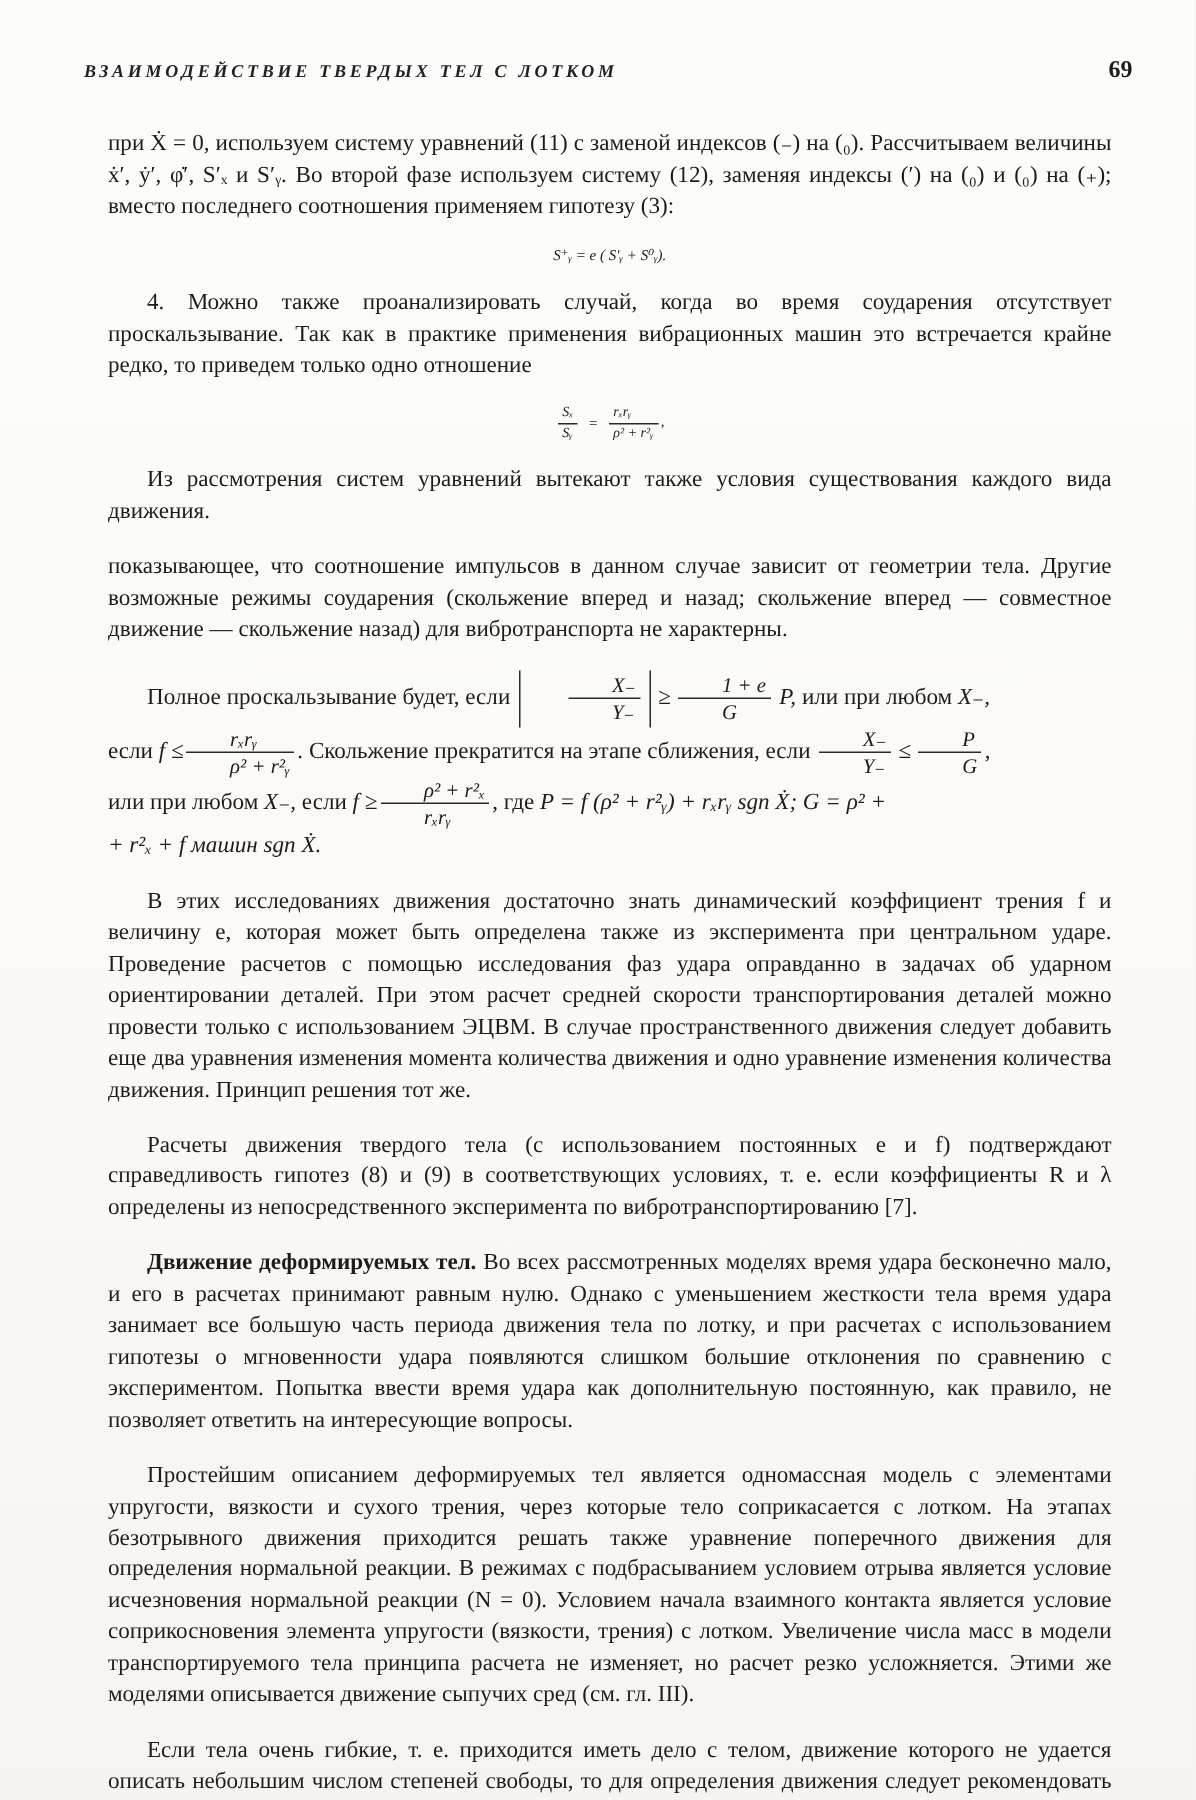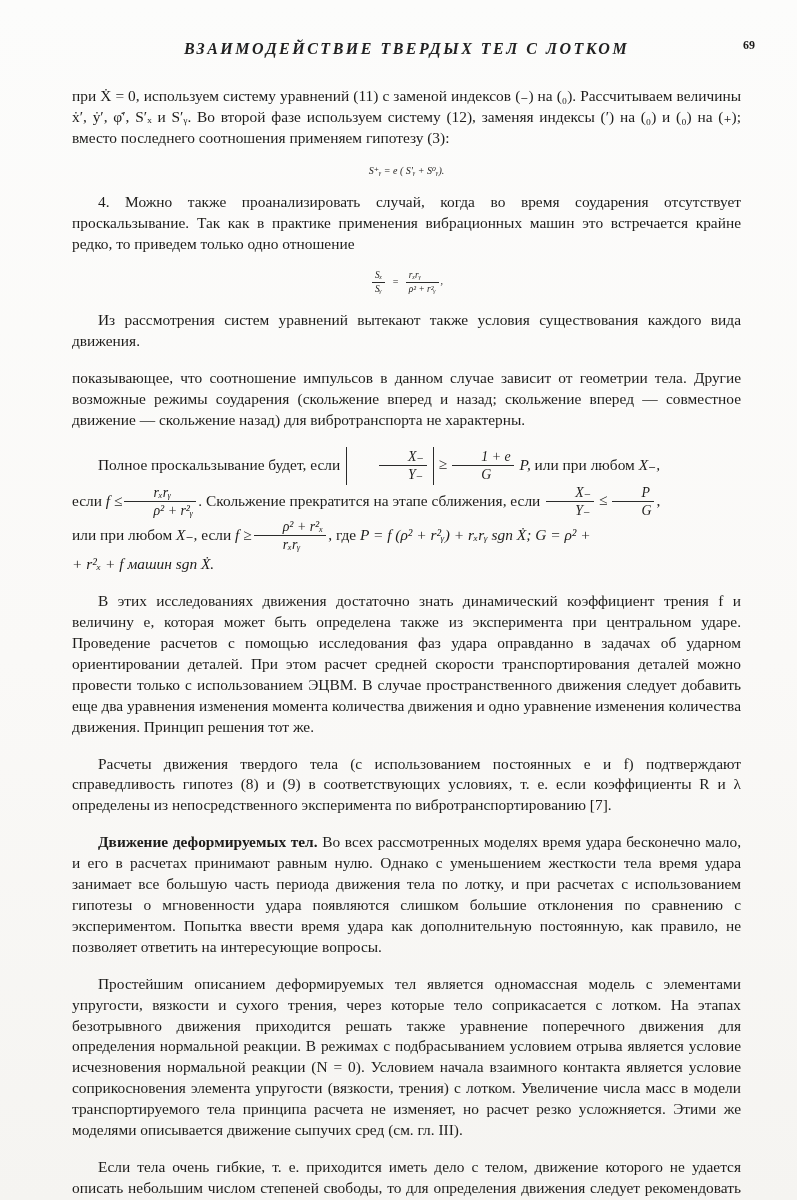--- a/index.html
+++ b/index.html
@@ -13,31 +13,30 @@
     font-size:15.4px;
     padding:40px 40px 0 56px;
     overflow:hidden;
   }
   .header{
     position:relative;
     height:22px;
     margin-bottom:24px;
   }
   .running-title{
-    text-align:center;
     font-style:italic;
     font-weight:bold;
-    font-size:16px;
+    font-size:12px;
     letter-spacing:2.5px;
     color:#222;
   }
   .page-number{
     position:absolute;
     right:2px;top:-2px;
-    font-size:12px;
+    font-size:16px;
     font-weight:bold;
     letter-spacing:0;
   }
   .para{
     margin:16px;
     text-align:justify;
     line-height:20.9px;
     text-indent:26px;
   }
   .noindent{text-indent:0;}

